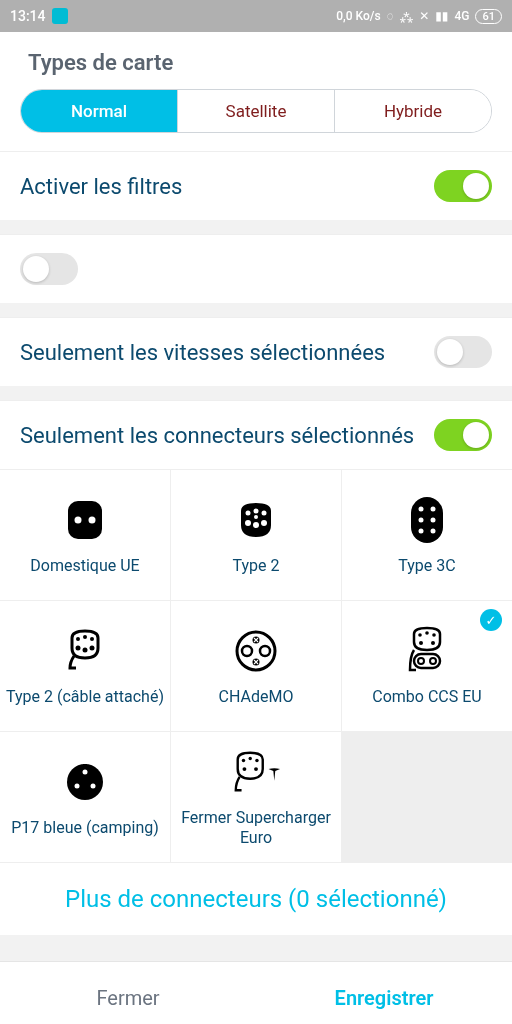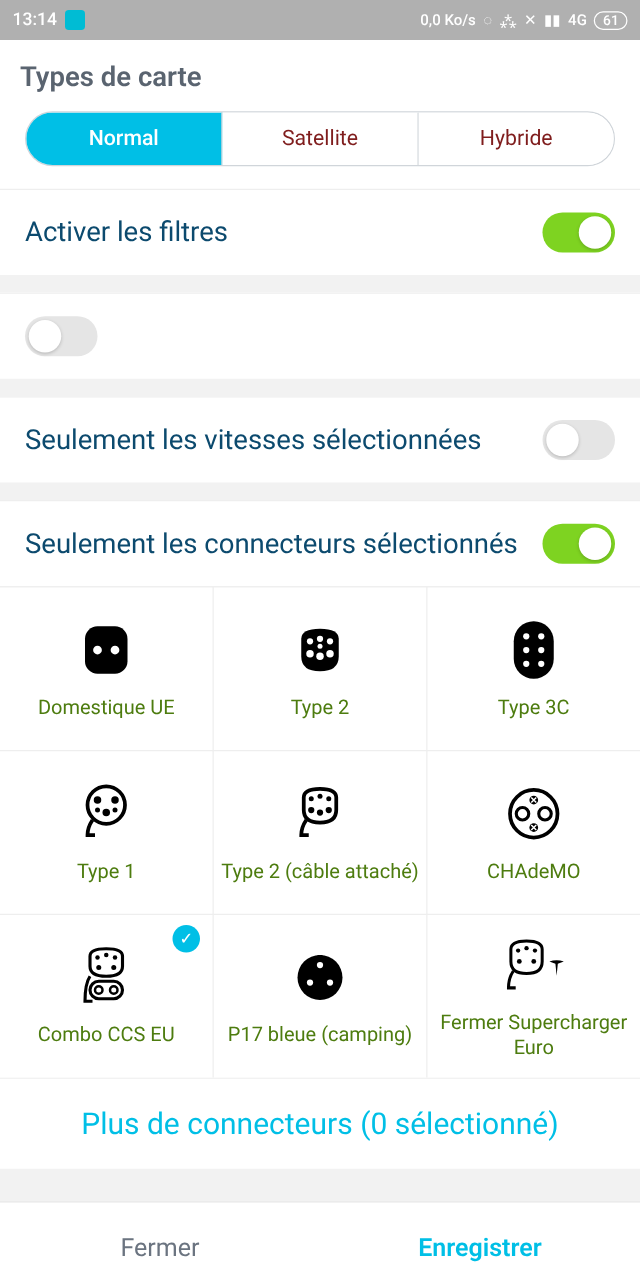--- a/index.html
+++ b/index.html
@@ -3,37 +3,37 @@
 <meta charset="utf-8">
 <style>
   * { box-sizing: border-box; margin: 0; padding: 0; }
   body { font-family: -apple-system, BlinkMacSystemFont, "Segoe UI", Roboto, sans-serif; background: #f2f2f2; width: 512px; height: 1024px; overflow: hidden; }
   .status-bar { height: 32px; background: #b0b0b0; display: flex; align-items: center; justify-content: space-between; padding: 12px 10px; color: #fff; font-size: 14px; font-weight: 500; }
   .status-left { display: flex; align-items: center; gap: 6px; }
   .status-right { display: flex; align-items: center; gap: 6px; font-size: 12px; }
   .app-icon { width: 16px; height: 16px; background: #00bcd4; border-radius: 3px; }
   .battery { border: 1.5px solid #fff; border-radius: 8px; padding: 0 6px; font-size: 11px; }
   .content { background: #fff; }
-  .section-title { padding: 18px 16px 14px; font-size: 22px; font-weight: 600; color: #5a6470; }
+  .section-title { padding: 18px 28px 14px; font-size: 22px; font-weight: 600; color: #5a6470; }
   .segmented { display: flex; margin: 0 20px 18px; border: 1.5px solid #d0d5da; border-radius: 22px; overflow: hidden; }
   .seg { flex: 1; text-align: center; padding: 11px 0; font-size: 17px; color: #7f1d1d; background: #fff; border-right: 1.5px solid #d0d5da; cursor: pointer; }
   .seg:last-child { border-right: none; }
   .seg.active { background: #00bfe6; color: #fff; font-weight: 500; }
   .row { display: flex; align-items: center; justify-content: space-between; padding: 18px 20px; background: #fff; border-top: 1px solid #eee; }
   .row-label { font-size: 22px; color: #0c4a6e; }
   .toggle { width: 58px; height: 32px; border-radius: 16px; position: relative; cursor: pointer; }
   .toggle.on { background: #7ed321; }
   .toggle.off { background: #e5e5e5; }
   .knob { width: 26px; height: 26px; background: #fff; border-radius: 50%; position: absolute; top: 3px; box-shadow: 0 1px 3px rgba(0,0,0,0.2); }
   .toggle.on .knob { right: 3px; }
   .toggle.off .knob { left: 3px; }
   .gap { height: 14px; background: #f2f2f2; }
   .grid { display: grid; grid-template-columns: repeat(3, 1fr); background: #eee; gap: 1px; border-top: 1px solid #eee; }
   .cell { background: #fff; display: flex; flex-direction: column; align-items: center; justify-content: center; padding: 14px 6px; min-height: 130px; position: relative; cursor: pointer; }
-  .cell-label { font-size: 16px; color: #4d7c0f; text-align: center; margin-top: 10px; line-height: 1.25; }
+  .cell-label { font-size: 16px; color: #0c4a6e; text-align: center; margin-top: 10px; line-height: 1.25; }
   .check { position: absolute; top: 8px; right: 10px; width: 22px; height: 22px; background: #00bfe6; border-radius: 50%; display: flex; align-items: center; justify-content: center; color: #fff; font-size: 13px; }
   .plug { width: 52px; height: 52px; display: flex; align-items: center; justify-content: center; }
   .more-row { padding: 22px 20px; text-align: center; background: #fff; border-top: 1px solid #eee; }
   .more-link { color: #00bfe6; font-size: 24px; }
   .bottom-gap { height: 26px; background: #f2f2f2; }
   .footer { display: flex; background: #fff; border-top: 1px solid #e5e5e5; }
   .footer-btn { flex: 1; text-align: center; padding: 24px 0; font-size: 20px; cursor: pointer; }
   .footer-btn.primary { color: #00bfe6; font-weight: 600; }
   .footer-btn.secondary { color: #6b7480; }
   svg { display: block; }
@@ -134,34 +134,20 @@
             <circle cx="14" cy="36" r="2.5" fill="#fff"></circle>
             <circle cx="26" cy="36" r="2.5" fill="#fff"></circle>
           </svg>
       </div>
       <div class="cell-label">Type 3C</div>
     </div>
 
     <div class="cell">
       <div class="plug">
         <svg width="50" height="50" viewBox="0 0 50 50">
-            <circle cx="25" cy="18" r="15" fill="none" stroke="#000" stroke-width="3"></circle>
-            <circle cx="18" cy="14" r="3" fill="#000"></circle>
-            <circle cx="32" cy="14" r="3" fill="#000"></circle>
-            <circle cx="25" cy="24" r="3" fill="#000"></circle>
-            <circle cx="18" cy="22" r="2" fill="#000"></circle>
-            <circle cx="32" cy="22" r="2" fill="#000"></circle>
-            <path d="M14 30 Q10 36 10 42 L16 42" fill="none" stroke="#000" stroke-width="3"></path>
-          </svg>
-      </div>
-      <div class="cell-label">Type 1</div>
-    </div>
-    <div class="cell">
-      <div class="plug">
-        <svg width="50" height="50" viewBox="0 0 50 50">
             <path d="M12 12 Q12 5 25 5 Q38 5 38 12 L38 22 Q38 32 25 32 Q12 32 12 22 Z" fill="none" stroke="#000" stroke-width="3"></path>
             <circle cx="18" cy="13" r="2" fill="#000"></circle>
             <circle cx="25" cy="11" r="2" fill="#000"></circle>
             <circle cx="32" cy="13" r="2" fill="#000"></circle>
             <circle cx="18" cy="22" r="2.5" fill="#000"></circle>
             <circle cx="25" cy="24" r="2.5" fill="#000"></circle>
             <circle cx="32" cy="22" r="2.5" fill="#000"></circle>
             <path d="M14 30 Q10 36 10 42 L16 42" fill="none" stroke="#000" stroke-width="3"></path>
           </svg>
       </div>

